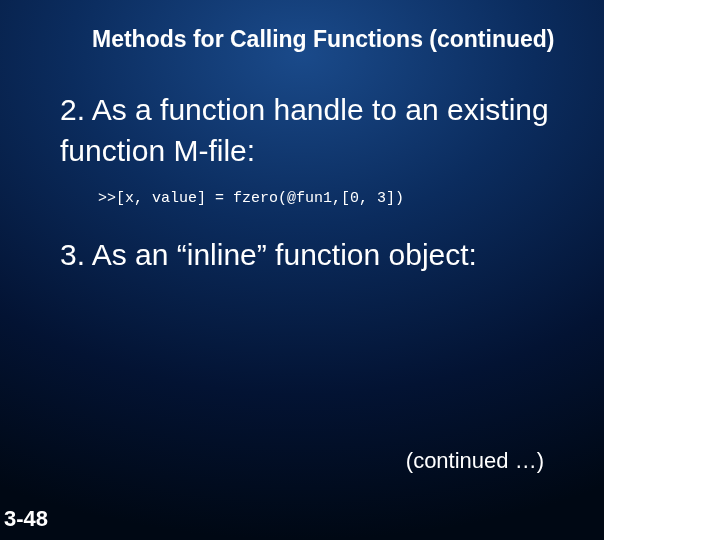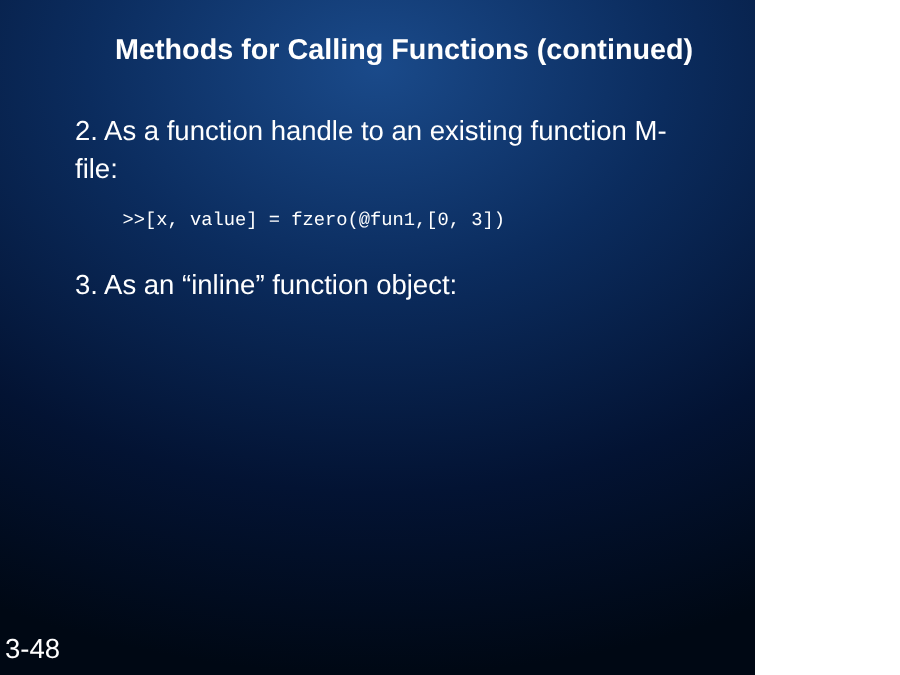--- a/index.html
+++ b/index.html
@@ -25,21 +25,21 @@
     font-weight: bold;
     color: #ffffff;
   }
   .body {
     position: absolute;
     top: 90px;
     left: 60px;
     right: 40px;
   }
   .item-text {
-    font-size: 22px;
+    font-size: 30px;
     color: #ffffff;
     margin: 0 0 18px 0;
     line-height: 1.35;
   }
   .code {
     font-family: "Courier New", Courier, monospace;
     font-size: 15px;
     color: #ffffff;
     white-space: pre;
     margin: 0 0 26px 0;
@@ -52,35 +52,36 @@
     bottom: 66px;
     font-size: 22px;
     color: #ffffff;
   }
   .page-number {
     position: absolute;
     left: 4px;
     bottom: 8px;
     font-size: 22px;
     color: #ffffff;
-    font-weight: normal;
+    font-weight: bold;
   }
 </style>
 </head>
 <body>
 
 <div class="slide">
 
   <div class="title">Methods for Calling Functions (continued)</div>
 
   <div class="body">
 
     <p class="item-text">2.  As a function handle to an existing function M-file:</p>
     <pre class="code">&gt;&gt;[x, value] = fzero(@fun1,[0, 3])</pre>
 
     <p class="item-text">3.  As an “inline” function object:</p>
 
   </div>
 
+  <div class="continued">(continued …)</div>
 
   <div class="page-number">3-48</div>
 
 </div>
 
 </body></html>

